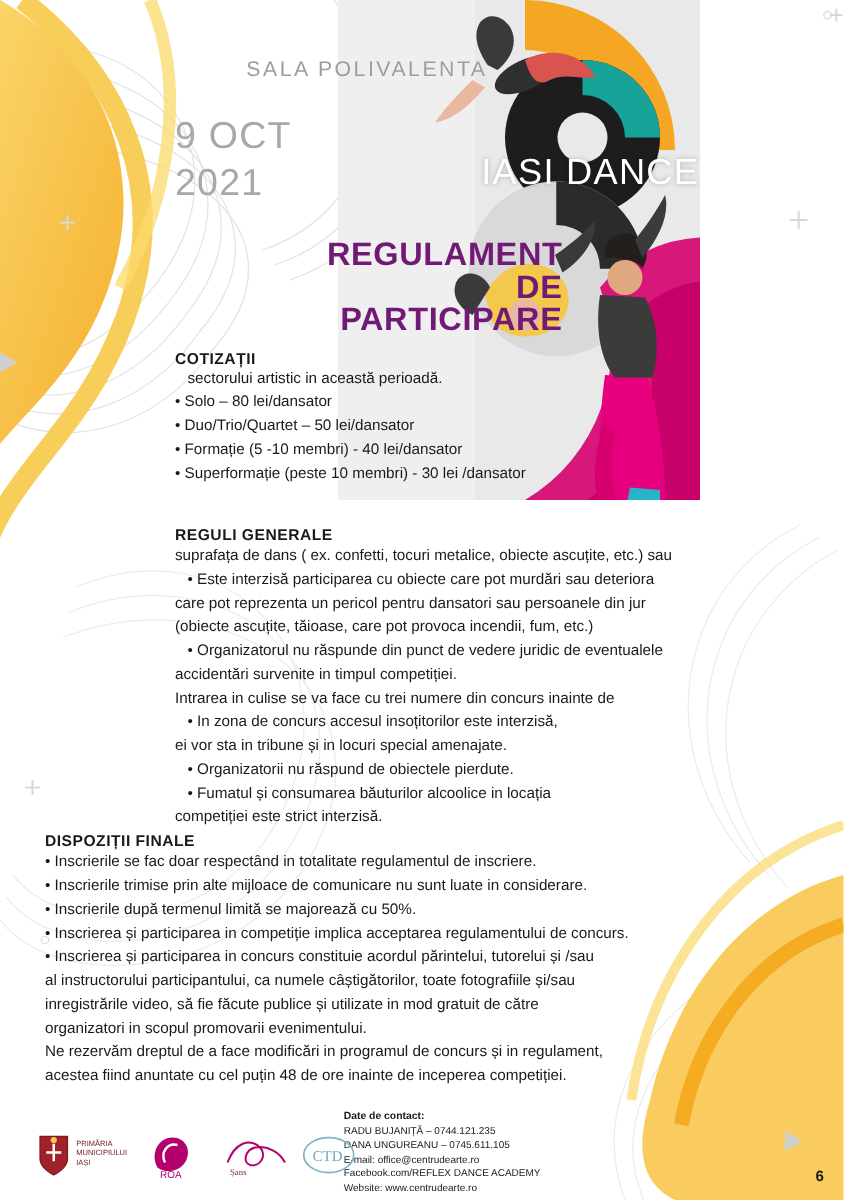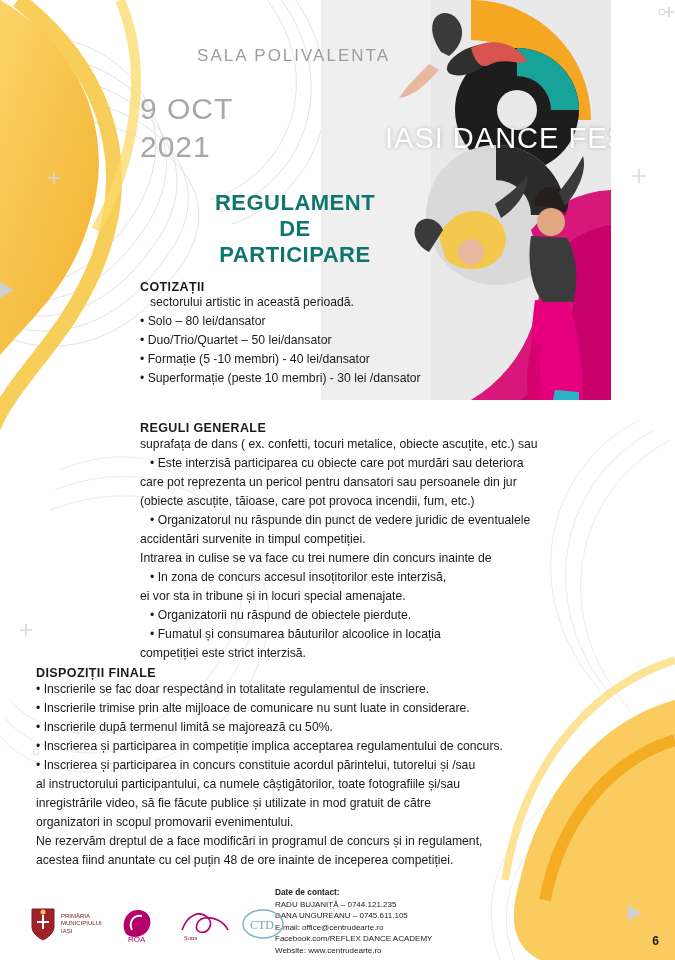--- a/index.html
+++ b/index.html
@@ -21,21 +21,21 @@
     position: absolute;
     left: 0; top: 0;
     width: 675px;
     height: 960px;
   }
 
   
   .hero {
     position: absolute;
     left: 0; top: 0;
-    width: 611px;
+    width: 560px;
     height: 400px;
     overflow: hidden;
   }
   .hero-photo {
     position: absolute;
     right: 0; top: 0;
     width: 290px;
     height: 400px;
     overflow: hidden;
   }
@@ -81,24 +81,24 @@
     text-shadow: 0 0 4px rgba(0,0,0,0.25);
     white-space: nowrap;
   }
 
   
   .reg-title {
     position: absolute;
     left: 140px;
     top: 190px;
     width: 310px;
-    text-align: center;
-    font-size: 22px;
+    text-align: right;
+    font-size: 26px;
     font-weight: bold;
-    color: #0f766e;
+    color: #701a75;
     line-height: 26px;
     letter-spacing: 0.5px;
   }
 
   
   .doc {
     position: absolute;
     left: 0; top: 0;
     width: 675px;
     height: 960px;

